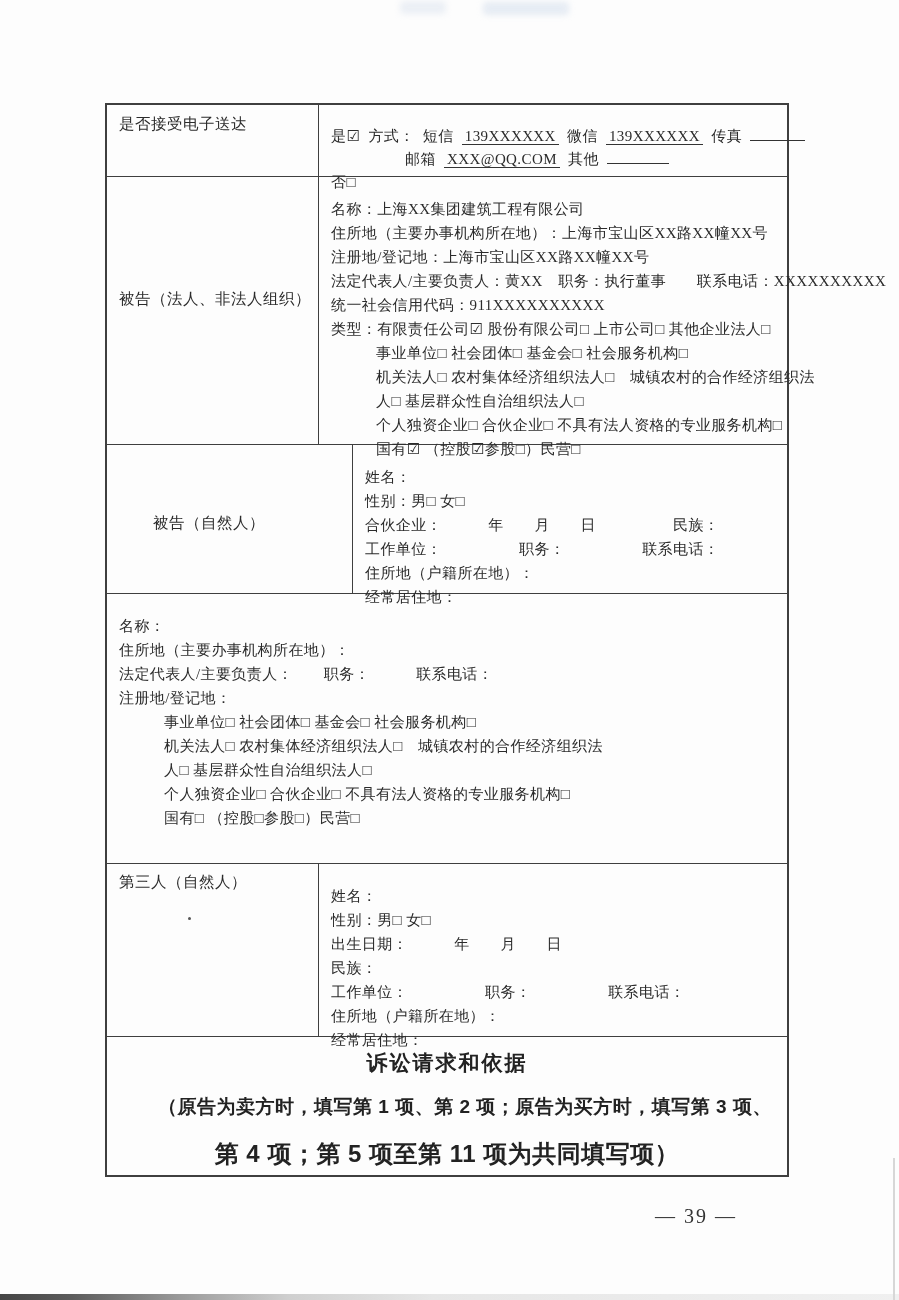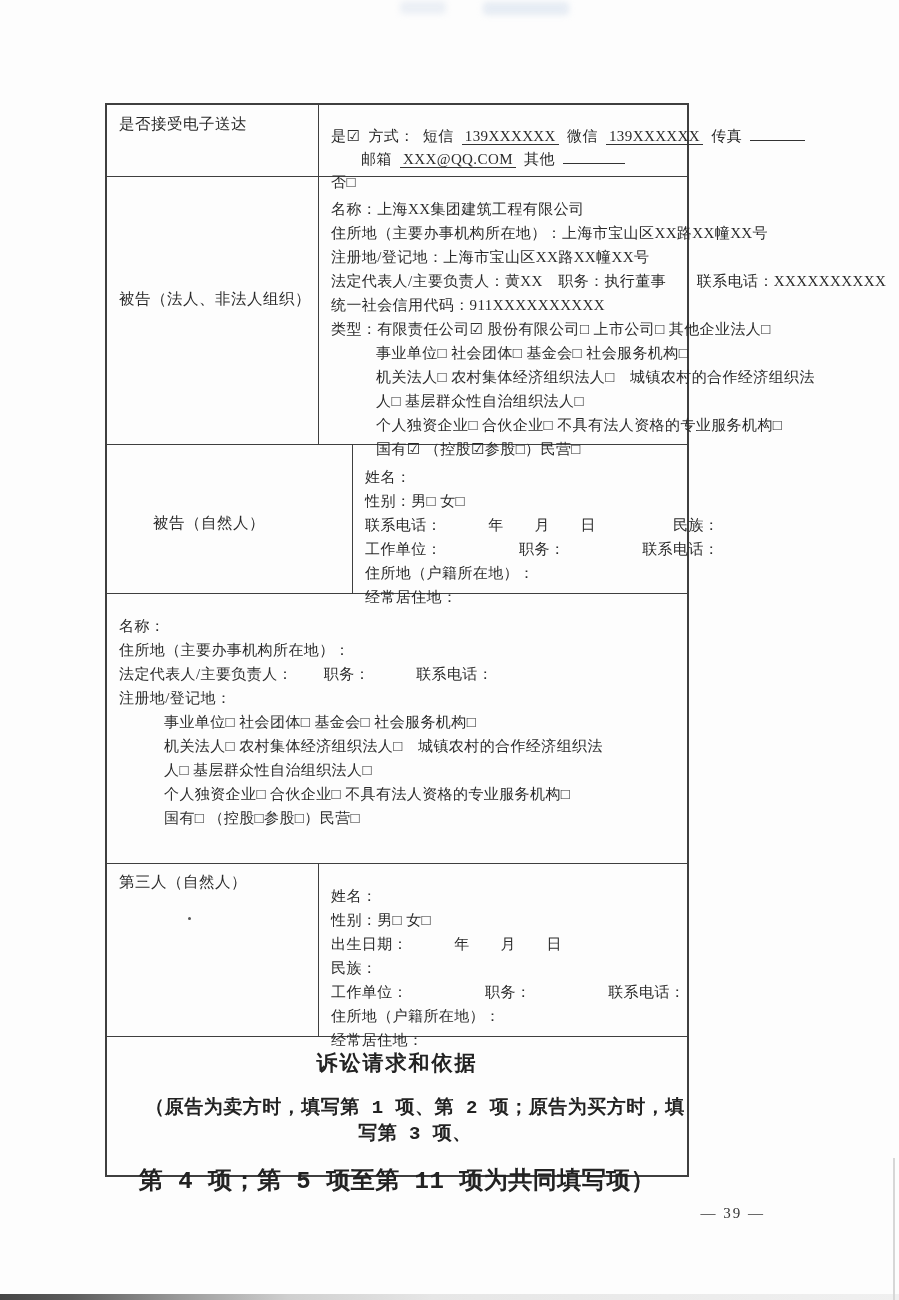--- a/index.html
+++ b/index.html
@@ -4,21 +4,21 @@
 <style>
   html,body{margin:0;padding:0;}
   body{
     width:899px;height:1300px;position:relative;overflow:hidden;
     background:#fdfdfd;
     font-family:"Liberation Serif","DejaVu Serif",serif;
     color:#2b2b2b;
   }
   
   .party-table{
-    position:absolute;left:105px;top:103px;width:584px;
+    position:absolute;left:105px;top:103px;width:684px;
     border:2px solid #3f3f3f;box-sizing:border-box;
     background:transparent;
   }
   .trow{display:flex;border-bottom:1.6px solid #3f3f3f;box-sizing:border-box;}
   .trow:last-child{border-bottom:none;}
   .r1{height:72px;}
   .r2{height:268px;}
   .r3{height:149px;}
   .r4{height:270px;}
   .r5{height:173px;}
@@ -33,38 +33,38 @@
   .r3 .label-cell{padding-top:68px;margin-left:34px;}
   .r4 .label-cell{padding-top:62px;}
   .r5 .label-cell{padding-top:8px;}
   .content-cell{
     flex:1;box-sizing:border-box;padding-left:12px;padding-top:20px;
     font-size:15px;letter-spacing:.4px;
   }
   .cell-line{height:24px;line-height:24px;white-space:nowrap;}
   .r1 .cell-line{height:23px;line-height:23px;}
   .ind{margin-left:45px;}
-  .ind2{margin-left:30px;}
+  .ind2{margin-left:74px;}
   .uv{border-bottom:1.2px solid #333;padding:0 3px;}
   .ub{display:inline-block;border-bottom:1.2px solid #333;height:14px;vertical-align:baseline;}
   .ub-fax{width:55px;}
   .ub-other{width:62px;}
   .edl span{margin-right:4px;}
   
   .claims-cell{
-    text-align:center;font-family:Liberation Mono, monospace;
+    text-align:center;font-family:Liberation Sans, sans-serif;
     font-weight:bold;color:#222;
   }
   .claims-title{font-size:21px;letter-spacing:2px;padding-top:12px;}
   .claims-note1{font-size:19px;letter-spacing:.5px;padding-top:17px;padding-left:36px;}
   .claims-note2{font-size:24px;letter-spacing:.5px;padding-top:18px;}
   
   .page-number{
-    position:absolute;left:655px;top:1205px;width:110px;text-align:right;
-    font-size:15px;letter-spacing:2px;color:#333;
+    position:absolute;left:655px;top:1205px;width:110px;text-align:left;
+    font-size:20px;letter-spacing:2px;color:#333;
   }
   
   .top-smudge-a{position:absolute;left:400px;top:1px;width:46px;height:13px;
     background:rgba(203,214,232,.35);filter:blur(3px);border-radius:4px;}
   .top-smudge-b{position:absolute;left:483px;top:2px;width:86px;height:13px;
     background:rgba(198,211,230,.42);filter:blur(3px);border-radius:4px;}
   .bottom-edge{position:absolute;left:0;top:1294px;width:899px;height:6px;
     background:linear-gradient(to right,#454545 0%,#5c5c5c 8%,#9a9a9a 20%,#cfcfcf 32%,#e6e6e6 48%,#f0f0f0 100%);}
   .right-edge-line{position:absolute;left:893px;top:1158px;width:2px;height:142px;background:#d7d7d7;}
   .stray-dot{position:absolute;left:188px;top:917px;width:3px;height:3px;border-radius:50%;background:#555;}
@@ -124,21 +124,21 @@
     </div>
   </div>
 
   <div class="trow r3">
     <div class="label-cell">
       <span>被告（自然人）</span>
     </div>
     <div class="content-cell">
       <div class="cell-line">姓名：</div>
       <div class="cell-line">性别：男□ 女□</div>
-      <div class="cell-line">联系电话：　　　年　　月　　日　　　　　民族：</div>
+      <div class="cell-line">合伙企业：　　　年　　月　　日　　　　　民族：</div>
       <div class="cell-line">工作单位：　　　　　职务：　　　　　联系电话：</div>
       <div class="cell-line">住所地（户籍所在地）：</div>
       <div class="cell-line">经常居住地：</div>
     </div>
   </div>
 
   <div class="trow r4">
     <div class="content-cell">
       <div class="cell-line">名称：</div>
       <div class="cell-line">住所地（主要办事机构所在地）：</div>

